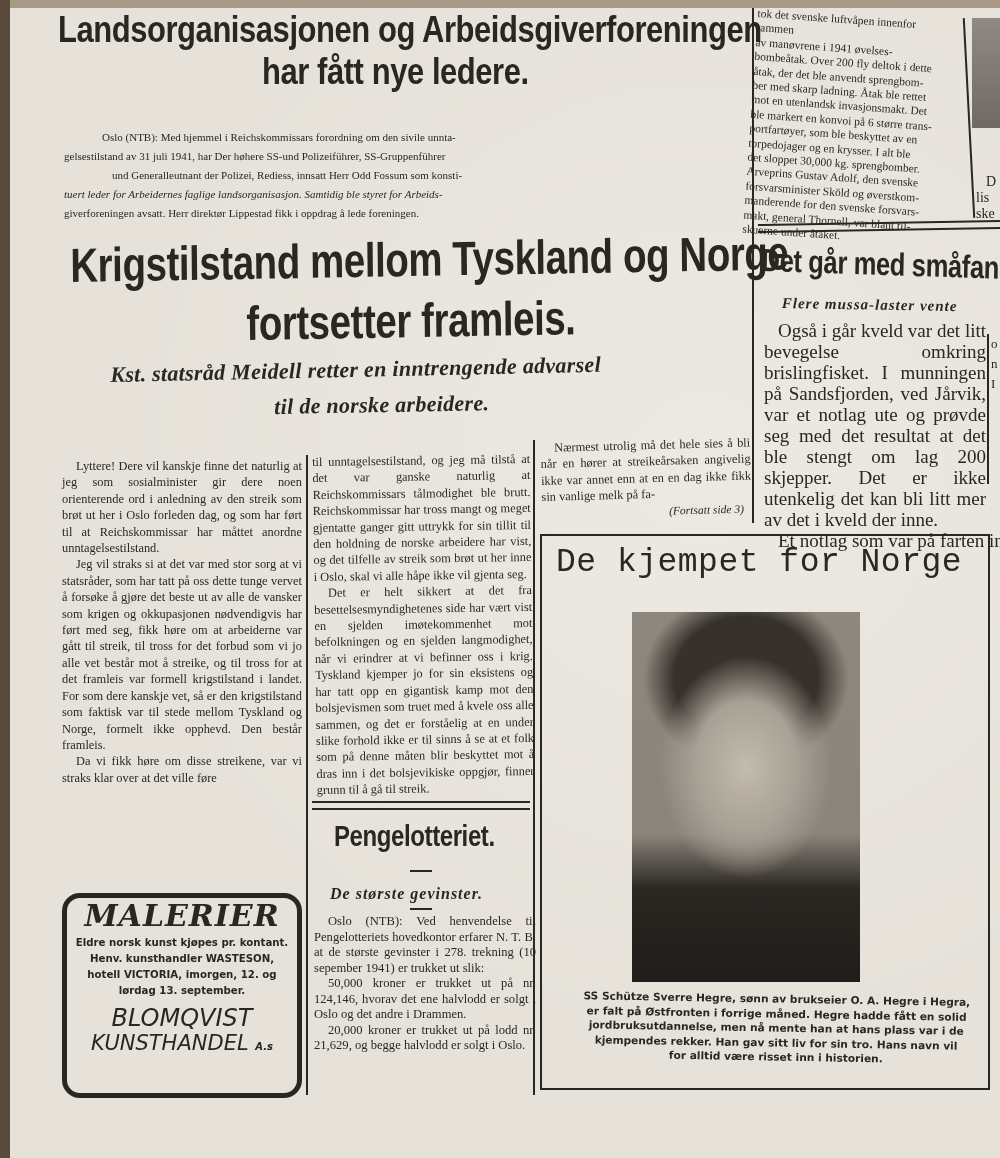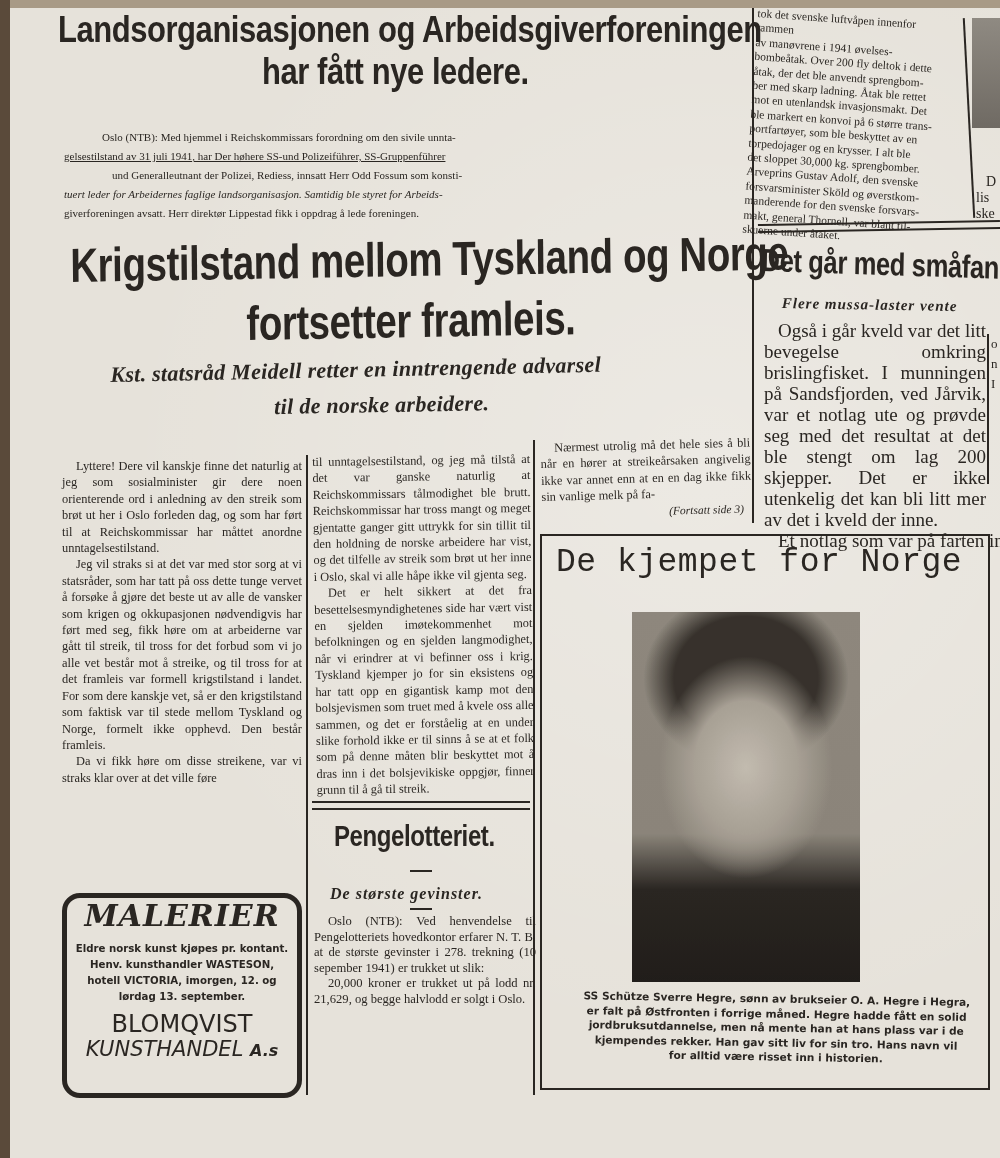--- a/index.html
+++ b/index.html
@@ -44,21 +44,21 @@
 <body>
 
 <div class="topstrip"></div>
 <div class="page"></div>
 <div class="leftedge"></div>
 
 <div class="abs cond h1" style="left:58px; top:10px; width:690px; font-size:36px; transform:scaleX(0.86); transform-origin:left top; width:800px; text-align:left;">Landsorganisasjonen og Arbeidsgiverforeningen</div>
 <div class="abs cond h1" style="left:262px; top:52px; font-size:36px; transform:scaleX(0.86); text-align:left;">har fått nye ledere.</div>
 <div class="abs" style="left:64px; top:128px; width:680px; font-size:11px; line-height:19px;">
   <div style="padding-left:38px; white-space:nowrap;">Oslo (NTB): Med hjemmel i Reichskommissars forordning om den sivile unnta-</div>
-  <div style="white-space:nowrap;text-decoration:underline;">gelsestilstand av 31 juli 1941, har Der høhere SS-und Polizeiführer,  SS-Gruppenführer</div>
+  <div style="white-space:nowrap;">gelsestilstand av 31 juli 1941, har Der høhere SS-und Polizeiführer,  SS-Gruppenführer</div>
   <div style="white-space:nowrap;margin-left:48px;">und Generalleutnant der Polizei, Rediess, innsatt Herr Odd Fossum som konsti-</div>
   <div style="white-space:nowrap;font-style:italic;">tuert leder for Arbeidernes faglige landsorganisasjon. Samtidig ble styret for Arbeids-</div>
   <div style="white-space:nowrap;">giverforeningen avsatt. Herr direktør Lippestad fikk i oppdrag å lede foreningen.</div>
 </div>
 
 <div class="rule-v" style="left:752px; top:8px; height:515px;"></div>
 
 <div class="abs body" style="left:758px; top:6px; width:190px; font-size:11.5px; line-height:14.4px; text-align:left; transform:rotate(4deg); transform-origin:left top;">
   <div>tok det svenske luftvåpen innenfor rammen</div>
   <div>av manøvrene i 1941 øvelses-</div>
@@ -119,35 +119,36 @@
   <div>I</div>
 </div>
 
 <div class="dbl" style="left:312px; top:801px; width:218px;"></div>
 <div class="abs cond" style="left:334px; top:818px; font-size:30px; line-height:36px; white-space:nowrap; transform:scaleX(0.8);">Pengelotteriet.</div>
 <div class="rule-h" style="left:410px; top:870px; width:22px; height:1.5px;"></div>
 <div class="abs ital" style="left:330px; top:885px; font-size:16px; white-space:nowrap; letter-spacing:1px;">De største gevinster.</div>
 <div class="rule-h" style="left:410px; top:908px; width:22px; height:1.5px;"></div>
 <div class="abs body" style="left:314px; top:914px; width:222px; font-size:12.6px; line-height:15.5px;">
   <p>Oslo (NTB): Ved henvendelse til Pengelotteriets hovedkontor erfarer N. T. B. at de største gevinster i 278. trekning (10 sepember 1941) er trukket ut slik:</p>
+  <p>50,000 kroner er trukket ut på nr. 124,146, hvorav det ene halvlodd er solgt i Oslo og det andre i Drammen.</p>
   <p>20,000 kroner er trukket ut på lodd nr. 21,629, og begge halvlodd er solgt i Oslo.</p>
 </div>
 
 <div class="ad">
   <div style="font-family:'DejaVu Serif', serif; font-style:italic; font-weight:bold; font-size:30px; letter-spacing:1px; ">MALERIER</div>
-  <div style="font-family:'DejaVu Sans', sans-serif; font-weight:bold; font-size:10.2px; line-height:16px; margin-top:8px;">
+  <div style="font-family:'DejaVu Sans', sans-serif; font-weight:bold; font-size:10.2px; line-height:16px; margin-top:2px;">
     <div>Eldre norsk kunst kjøpes pr. kontant.</div>
     <div>Henv. kunsthandler WASTESON,</div>
     <div>hotell VICTORIA, imorgen, 12. og</div>
     <div>lørdag 13. september.</div>
   </div>
-  <div style="font-family:'DejaVu Sans', sans-serif; font-size:24px; line-height:26px; margin-top:6px;">BLOMQVIST</div>
+  <div style="font-family:'DejaVu Sans', sans-serif; font-style:italic; font-size:24px; line-height:26px; margin-top:6px;">BLOMQVIST</div>
   <div style="font-family:'DejaVu Sans', sans-serif; font-style:italic; font-size:21px; line-height:24px;">
     <span>KUNSTHANDEL</span>
-    <span style="font-size:16px; font-weight:bold;text-align:right;">A.s</span>
+    <span style="font-size:10px; font-weight:bold;text-align:right;">A.s</span>
   </div>
 </div>
 
 <div class="memorial"></div>
 <div class="abs" style="left:556px; top:540px; font-family:Liberation Mono, monospace; font-size:33px; line-height:46px; white-space:nowrap; letter-spacing:0.5px;">De kjempet for Norge</div>
 <div class="photo"></div>
 <div class="abs" style="left:572px; top:988px; width:410px; font-family:'DejaVu Sans', sans-serif; font-weight:bold; font-size:10.6px; line-height:14.5px; text-align:center; transform:rotate(1deg); transform-origin:left top;">
   <div>SS Schütze Sverre Hegre, sønn av brukseier O. A. Hegre i Hegra,</div>
   <div>er falt på Østfronten i forrige måned. Hegre hadde fått en solid</div>
   <div>jordbruksutdannelse, men nå mente han at hans plass var i de</div>

